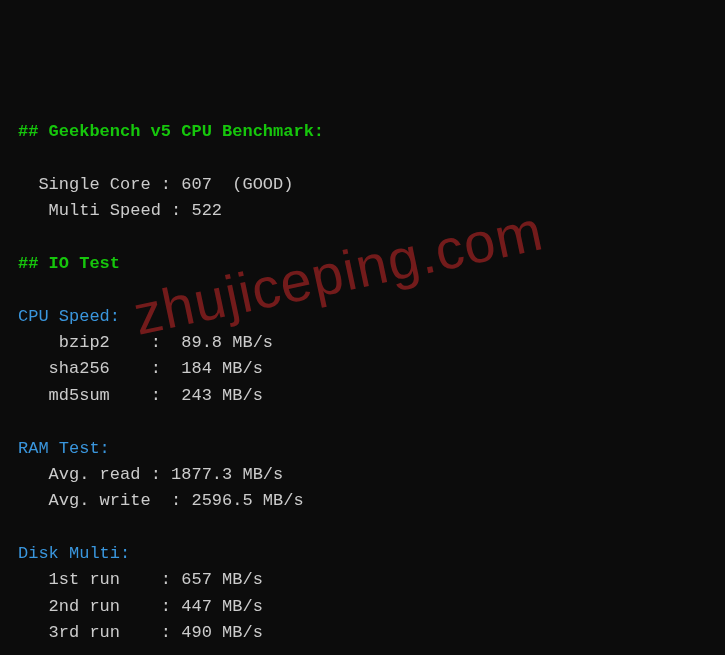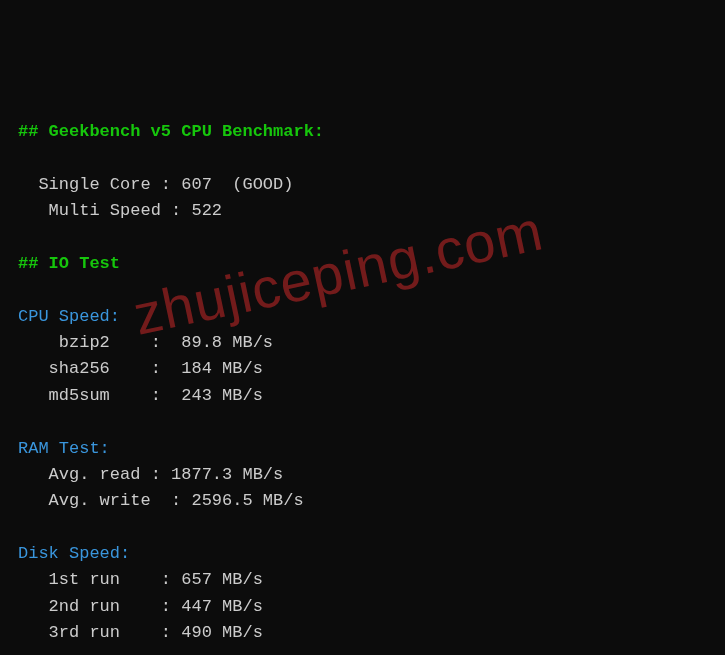--- a/index.html
+++ b/index.html
@@ -56,21 +56,21 @@
 
 <span class="subheading">CPU Speed:</span>
     <span>bzip2</span>    :  <span>89.8 MB/s</span>
    <span>sha256</span>    :  <span>184 MB/s</span>
    <span>md5sum</span>    :  <span>243 MB/s</span>
 
 <span class="subheading">RAM Test:</span>
    <span>Avg. read</span> : <span>1877.3 MB/s</span>
    <span>Avg. write</span>  : <span>2596.5 MB/s</span>
 
-<span class="subheading">Disk Speed:</span>
+<span class="subheading">Disk Multi:</span>
    <span>1st run</span>    : <span>657 MB/s</span>
    <span>2nd run</span>    : <span>447 MB/s</span>
    <span>3rd run</span>    : <span>490 MB/s</span>
    <span>-----------------------</span>
        : 
 
 <div class="watermark">zhujiceping.com</div>
 
 
 

